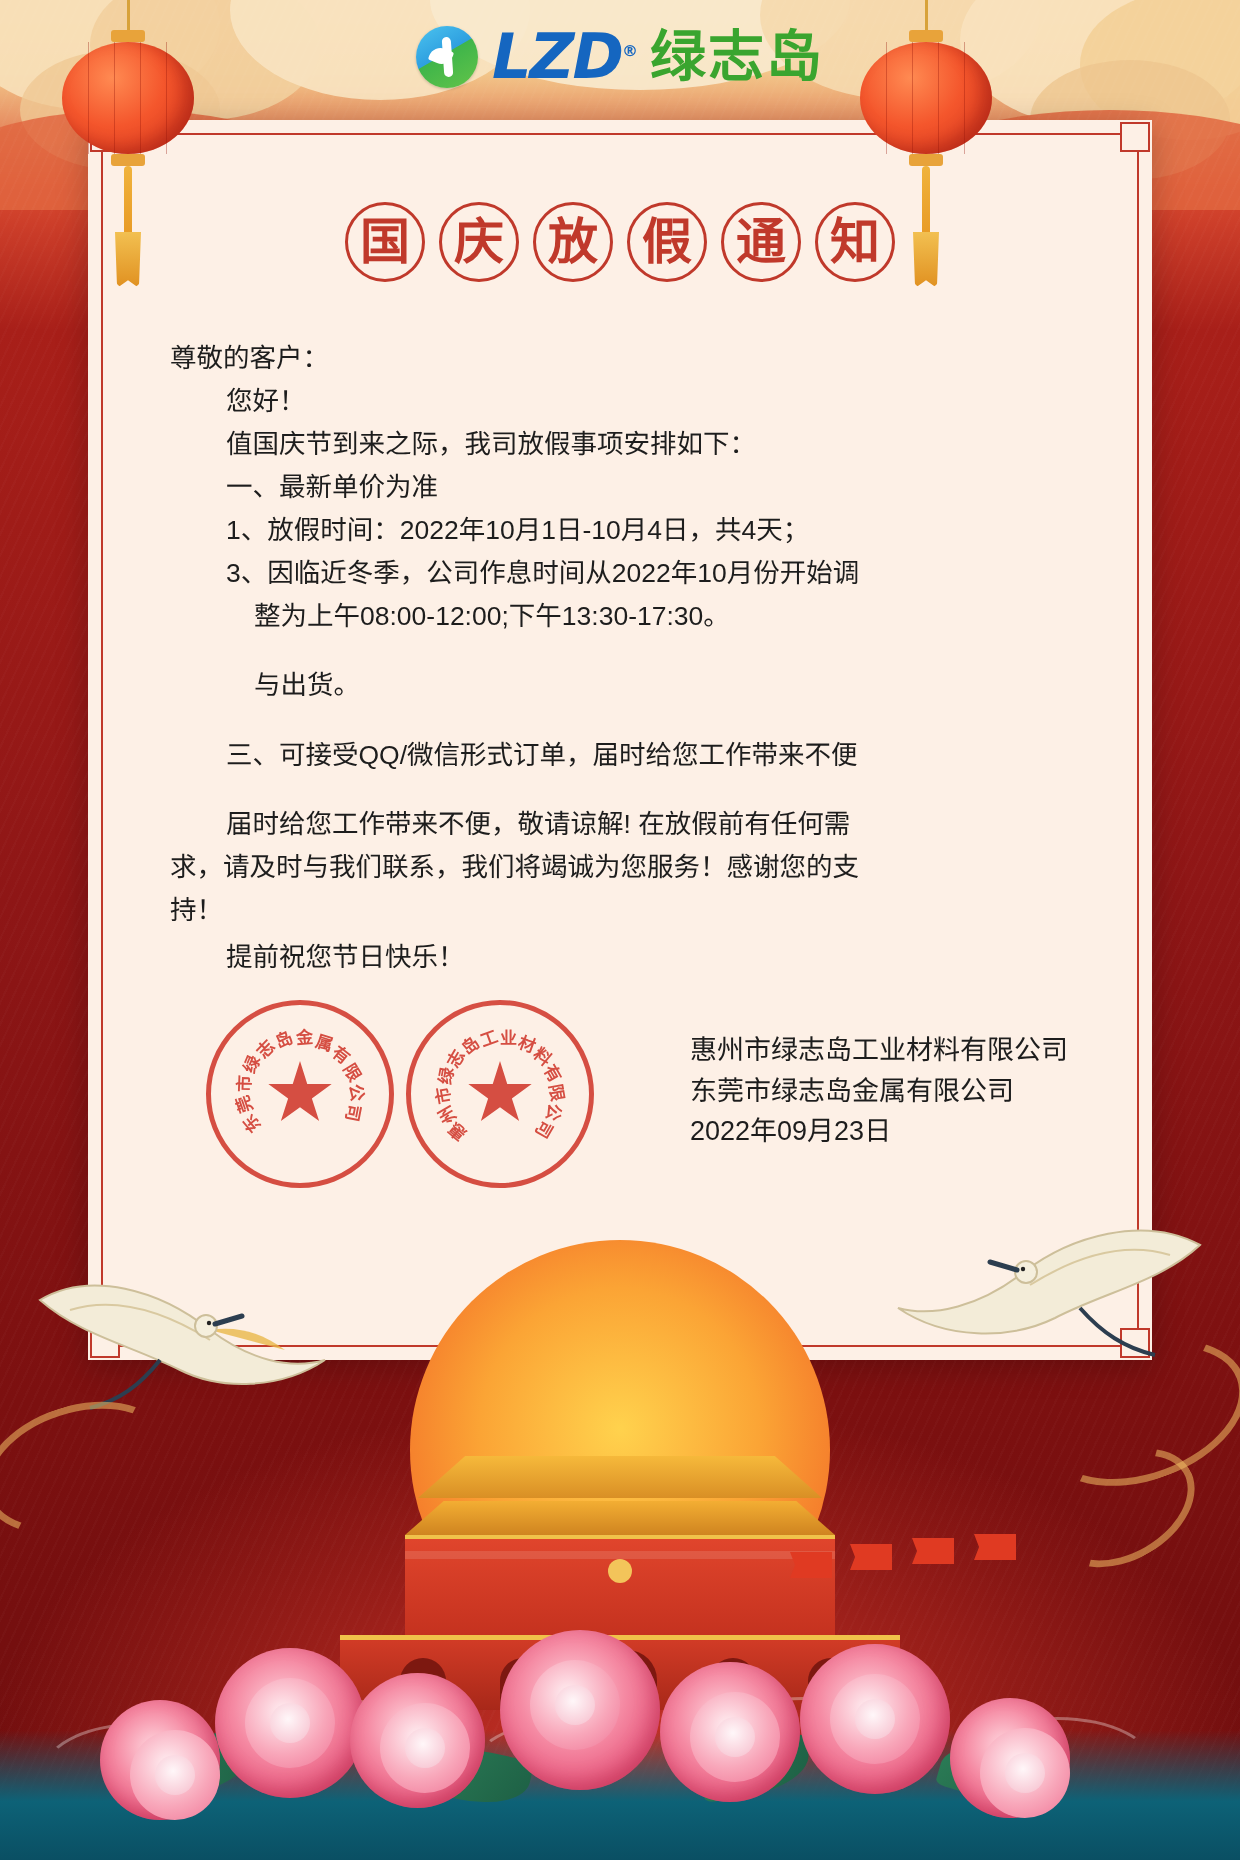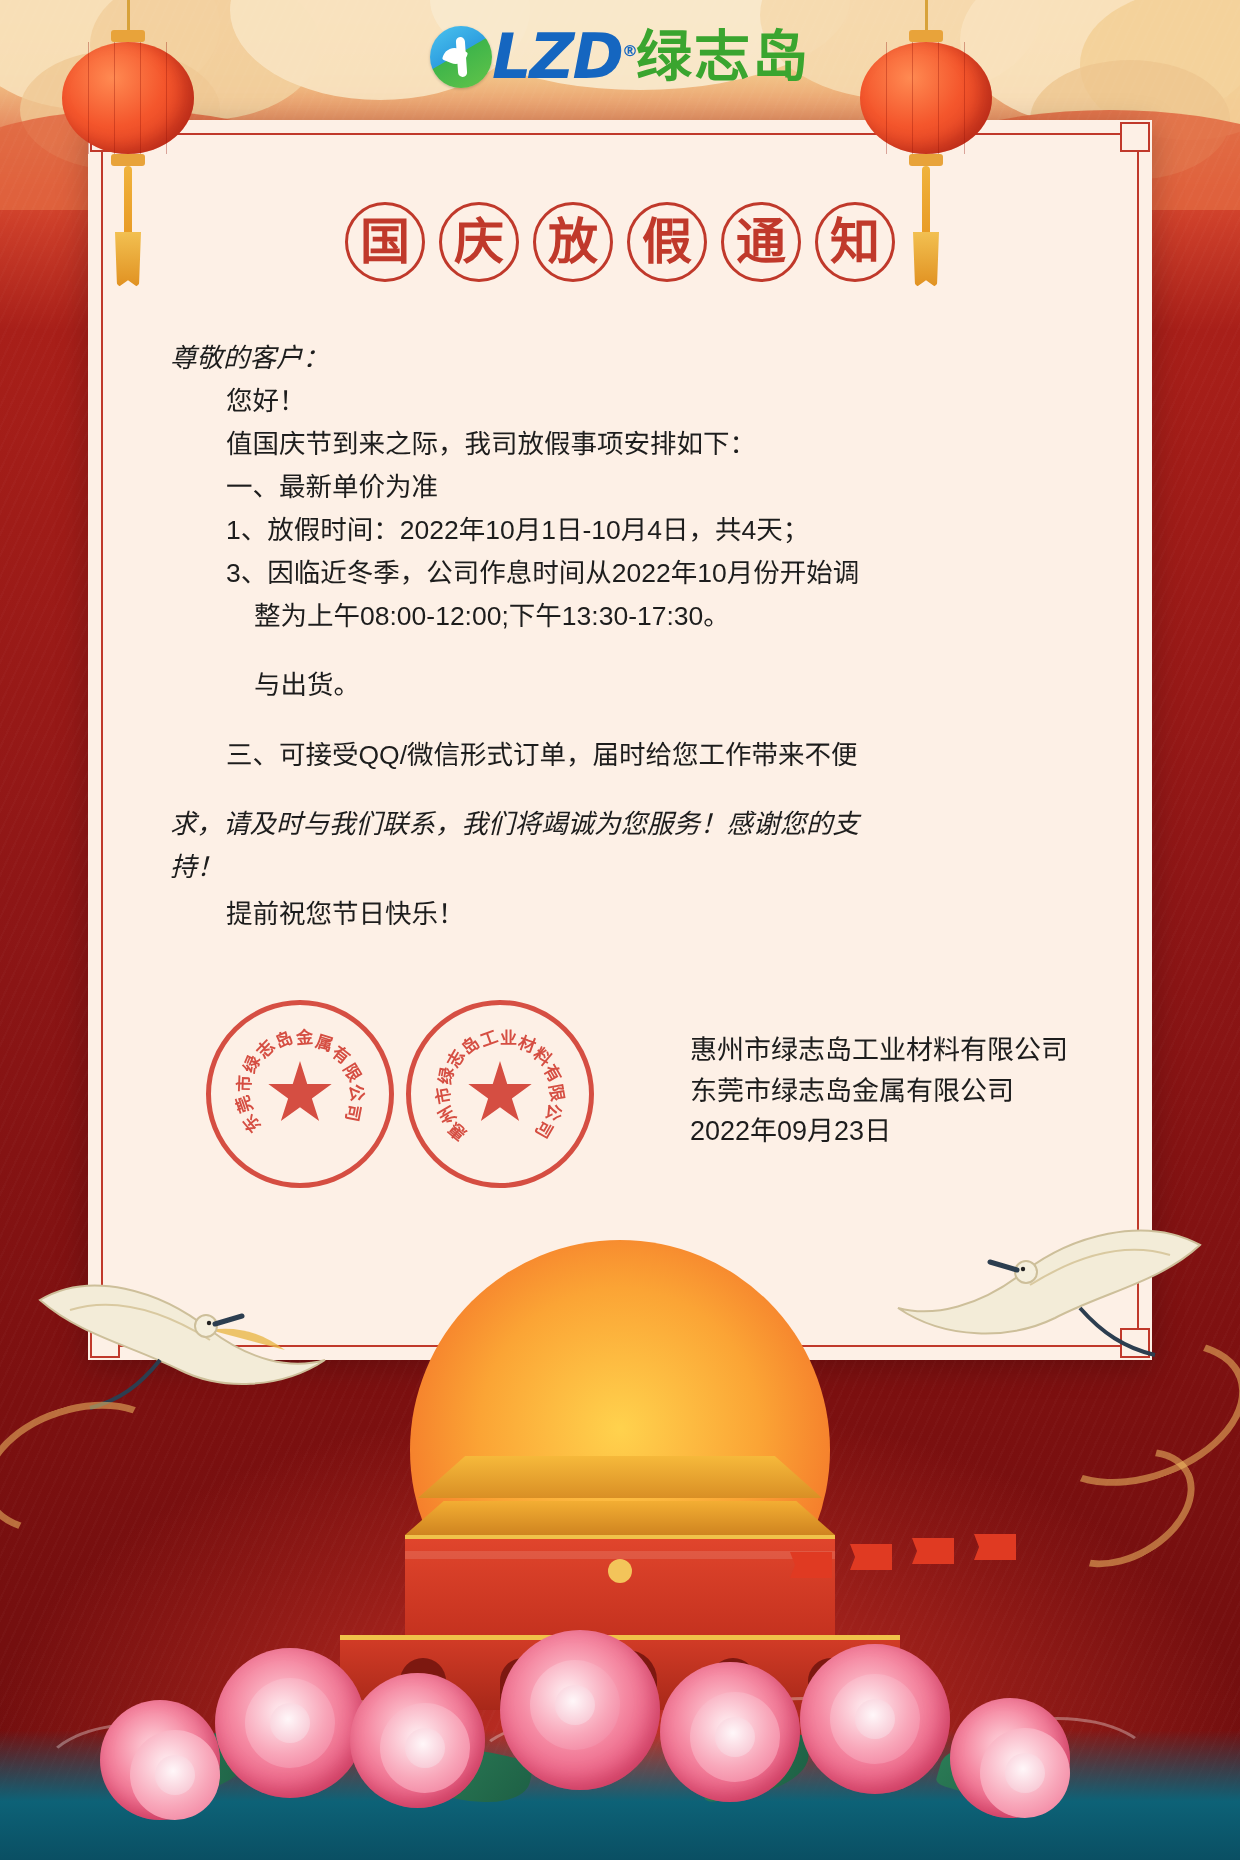--- a/index.html
+++ b/index.html
@@ -46,20 +46,21 @@
   }
 
   
   .logo-wrap {
     position: absolute;
     top: 26px;
     left: 0; width: 1240px;
     display: flex;
     align-items: center;
     justify-content: center;
+    gap: 14px;
     z-index: 30;
   }
   .logo-mark {
     width: 62px; height: 62px;
     border-radius: 50%;
     background: linear-gradient(150deg, #4cc4ef 0%, #2e9fe0 45%, #3fb54a 46%, #63c449 100%);
     position: relative;
     box-shadow: 0 1px 3px rgba(0,0,0,0.2);
   }
   .logo-mark::before {
@@ -192,21 +193,21 @@
   .body-text {
     position: absolute;
     top: 218px;
     left: 82px;
     width: 900px;
     color: #1d1d1d;
     font-size: 26.5px;
     line-height: 1.55;
   }
   .p { margin: 0 0 2px 0; }
-  .indent0 { padding-left: 0; font-style: italic; }
+  .indent0 { padding-left: 0; }
   .gap { height: 26px; }
   .para-block { padding-left: 56px; }
 
   
   .stamp {
     position: absolute;
     width: 178px; height: 178px;
     border-radius: 50%;
     border: 5px solid #d0382c;
     opacity: 0.88;
@@ -436,20 +437,21 @@
       <p class="p para-block">3、因临近冬季，公司作息时间从2022年10月份开始调</p>
       <p class="p" style="padding-left:84px;">整为上午08:00-12:00;下午13:30-17:30。</p>
 
       <div class="gap"></div>
       <p class="p" style="padding-left:84px;">与出货。</p>
 
       <div class="gap"></div>
       <p class="p para-block">三、可接受QQ/微信形式订单，届时给您工作带来不便</p>
 
       <div class="gap"></div>
+      <p class="p para-block">届时给您工作带来不便，敬请谅解! 在放假前有任何需</p>
       <p class="p indent0">求，请及时与我们联系，我们将竭诚为您服务！感谢您的支</p>
       <p class="p indent0">持！</p>
       <p class="p para-block" style="margin-top:6px;">提前祝您节日快乐！</p>
     </div>
 
     <div class="stamp" style="left:118px; top:880px;">
       <div class="star"></div>
       <div class="ring-text">
           <span style="transform: rotate(-130deg) translate(0px, -70px) rotate(0deg);">东</span>
           <span style="transform: rotate(-109deg) translate(0px, -70px) rotate(0deg);">莞</span>

